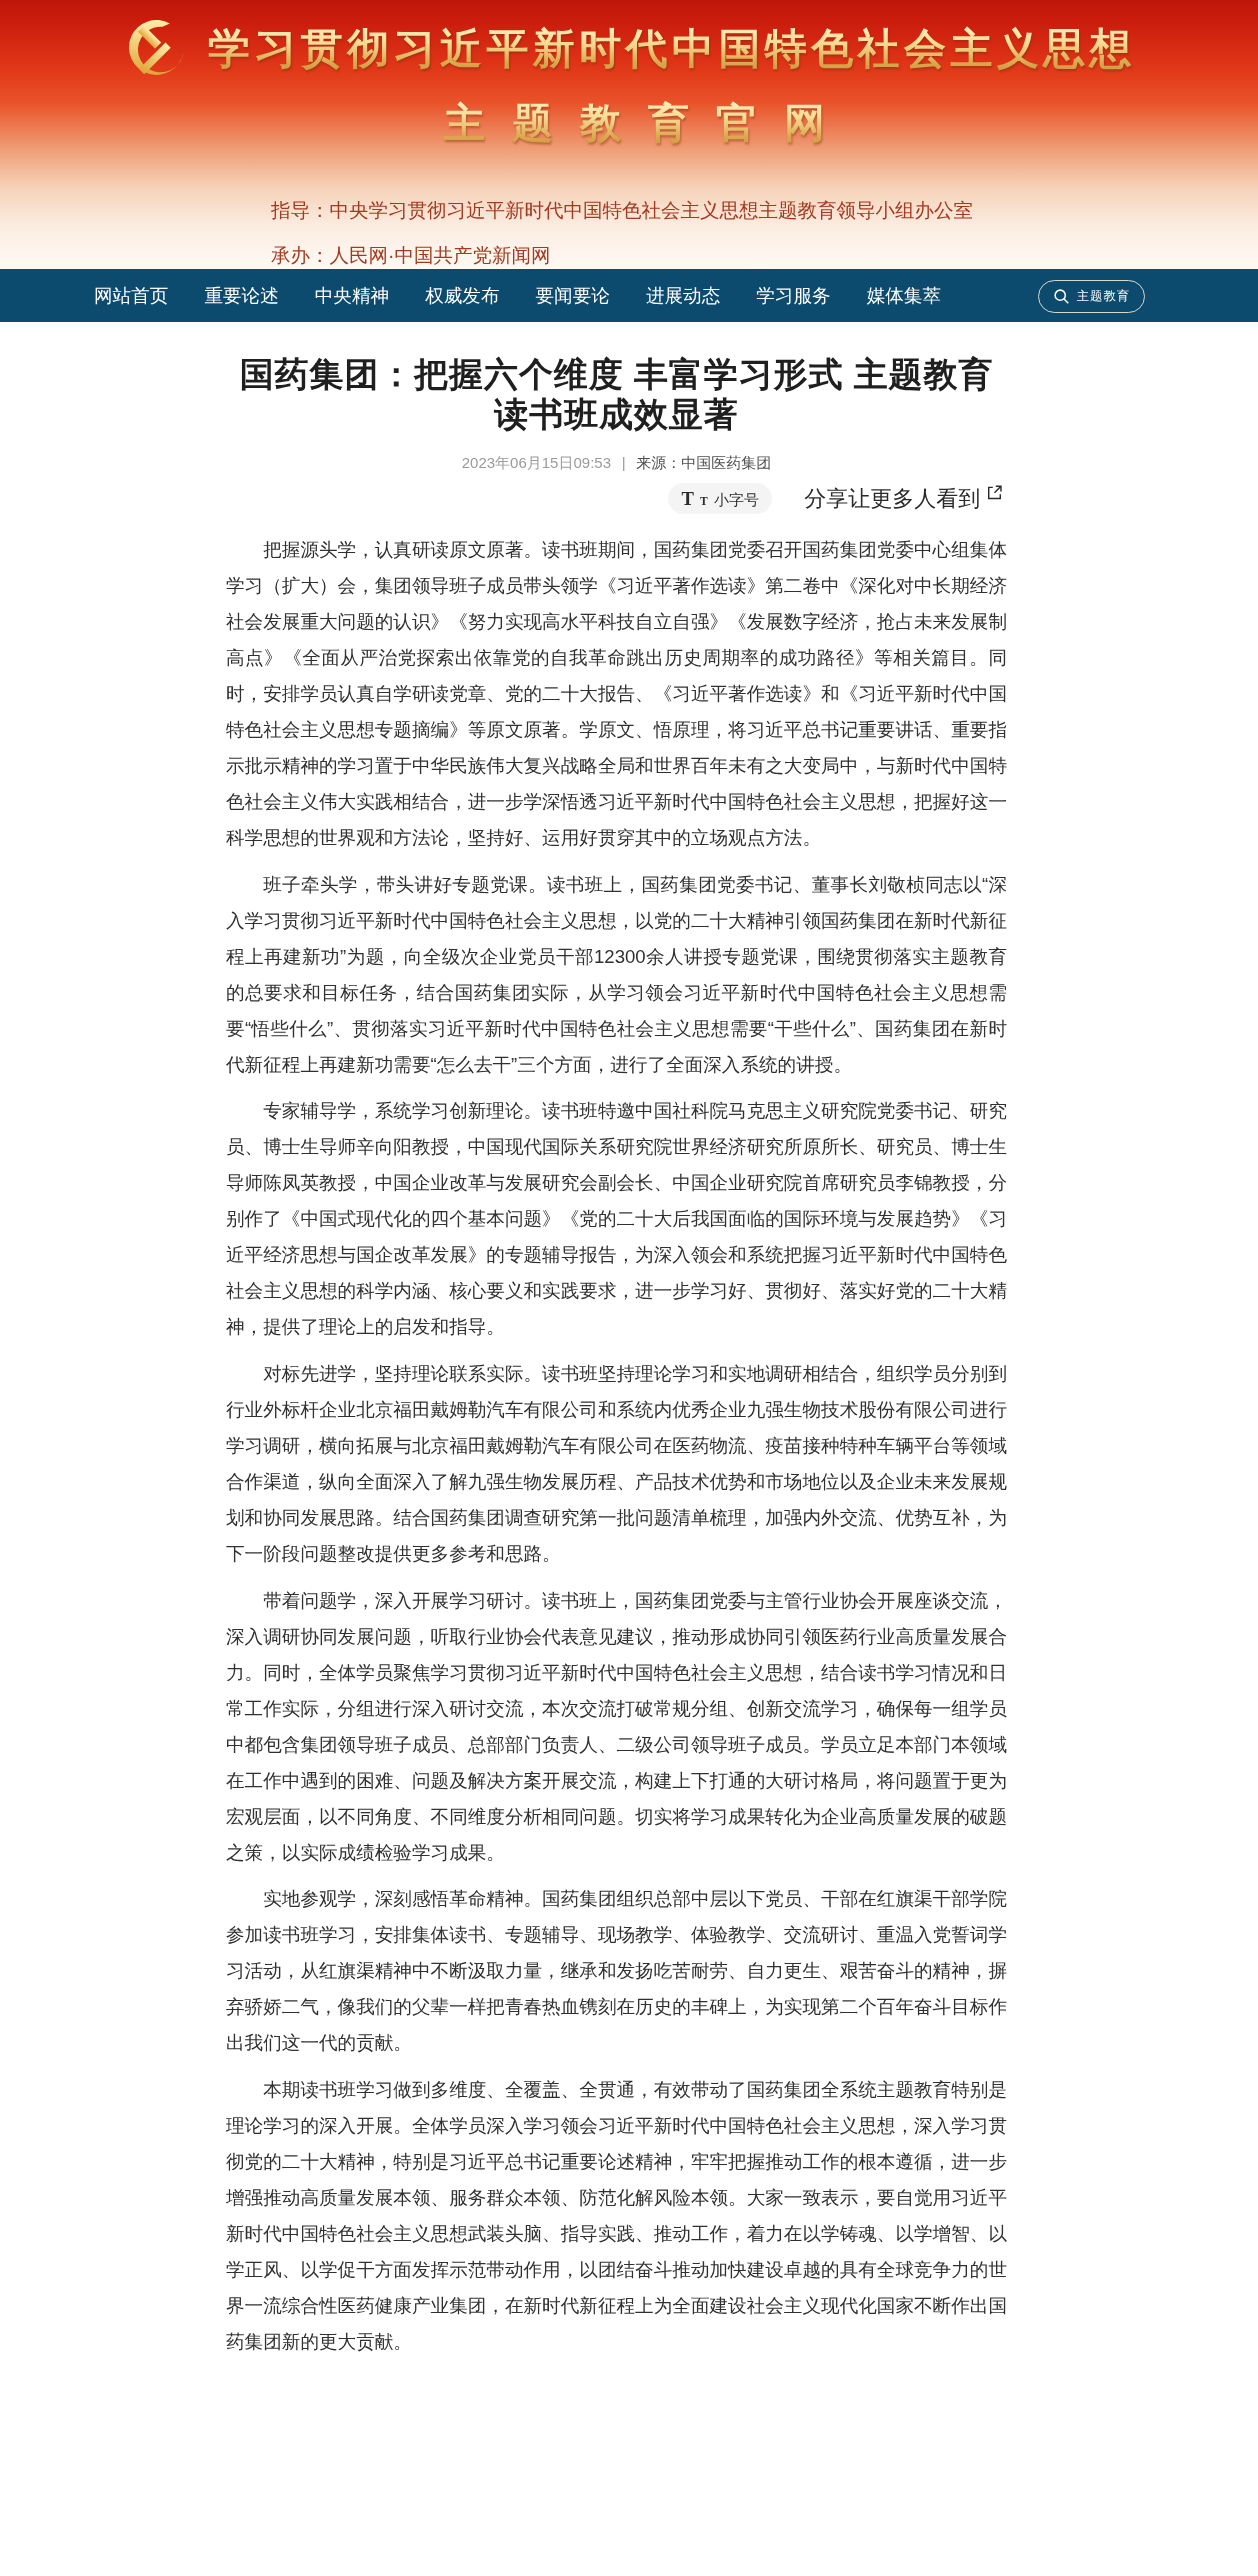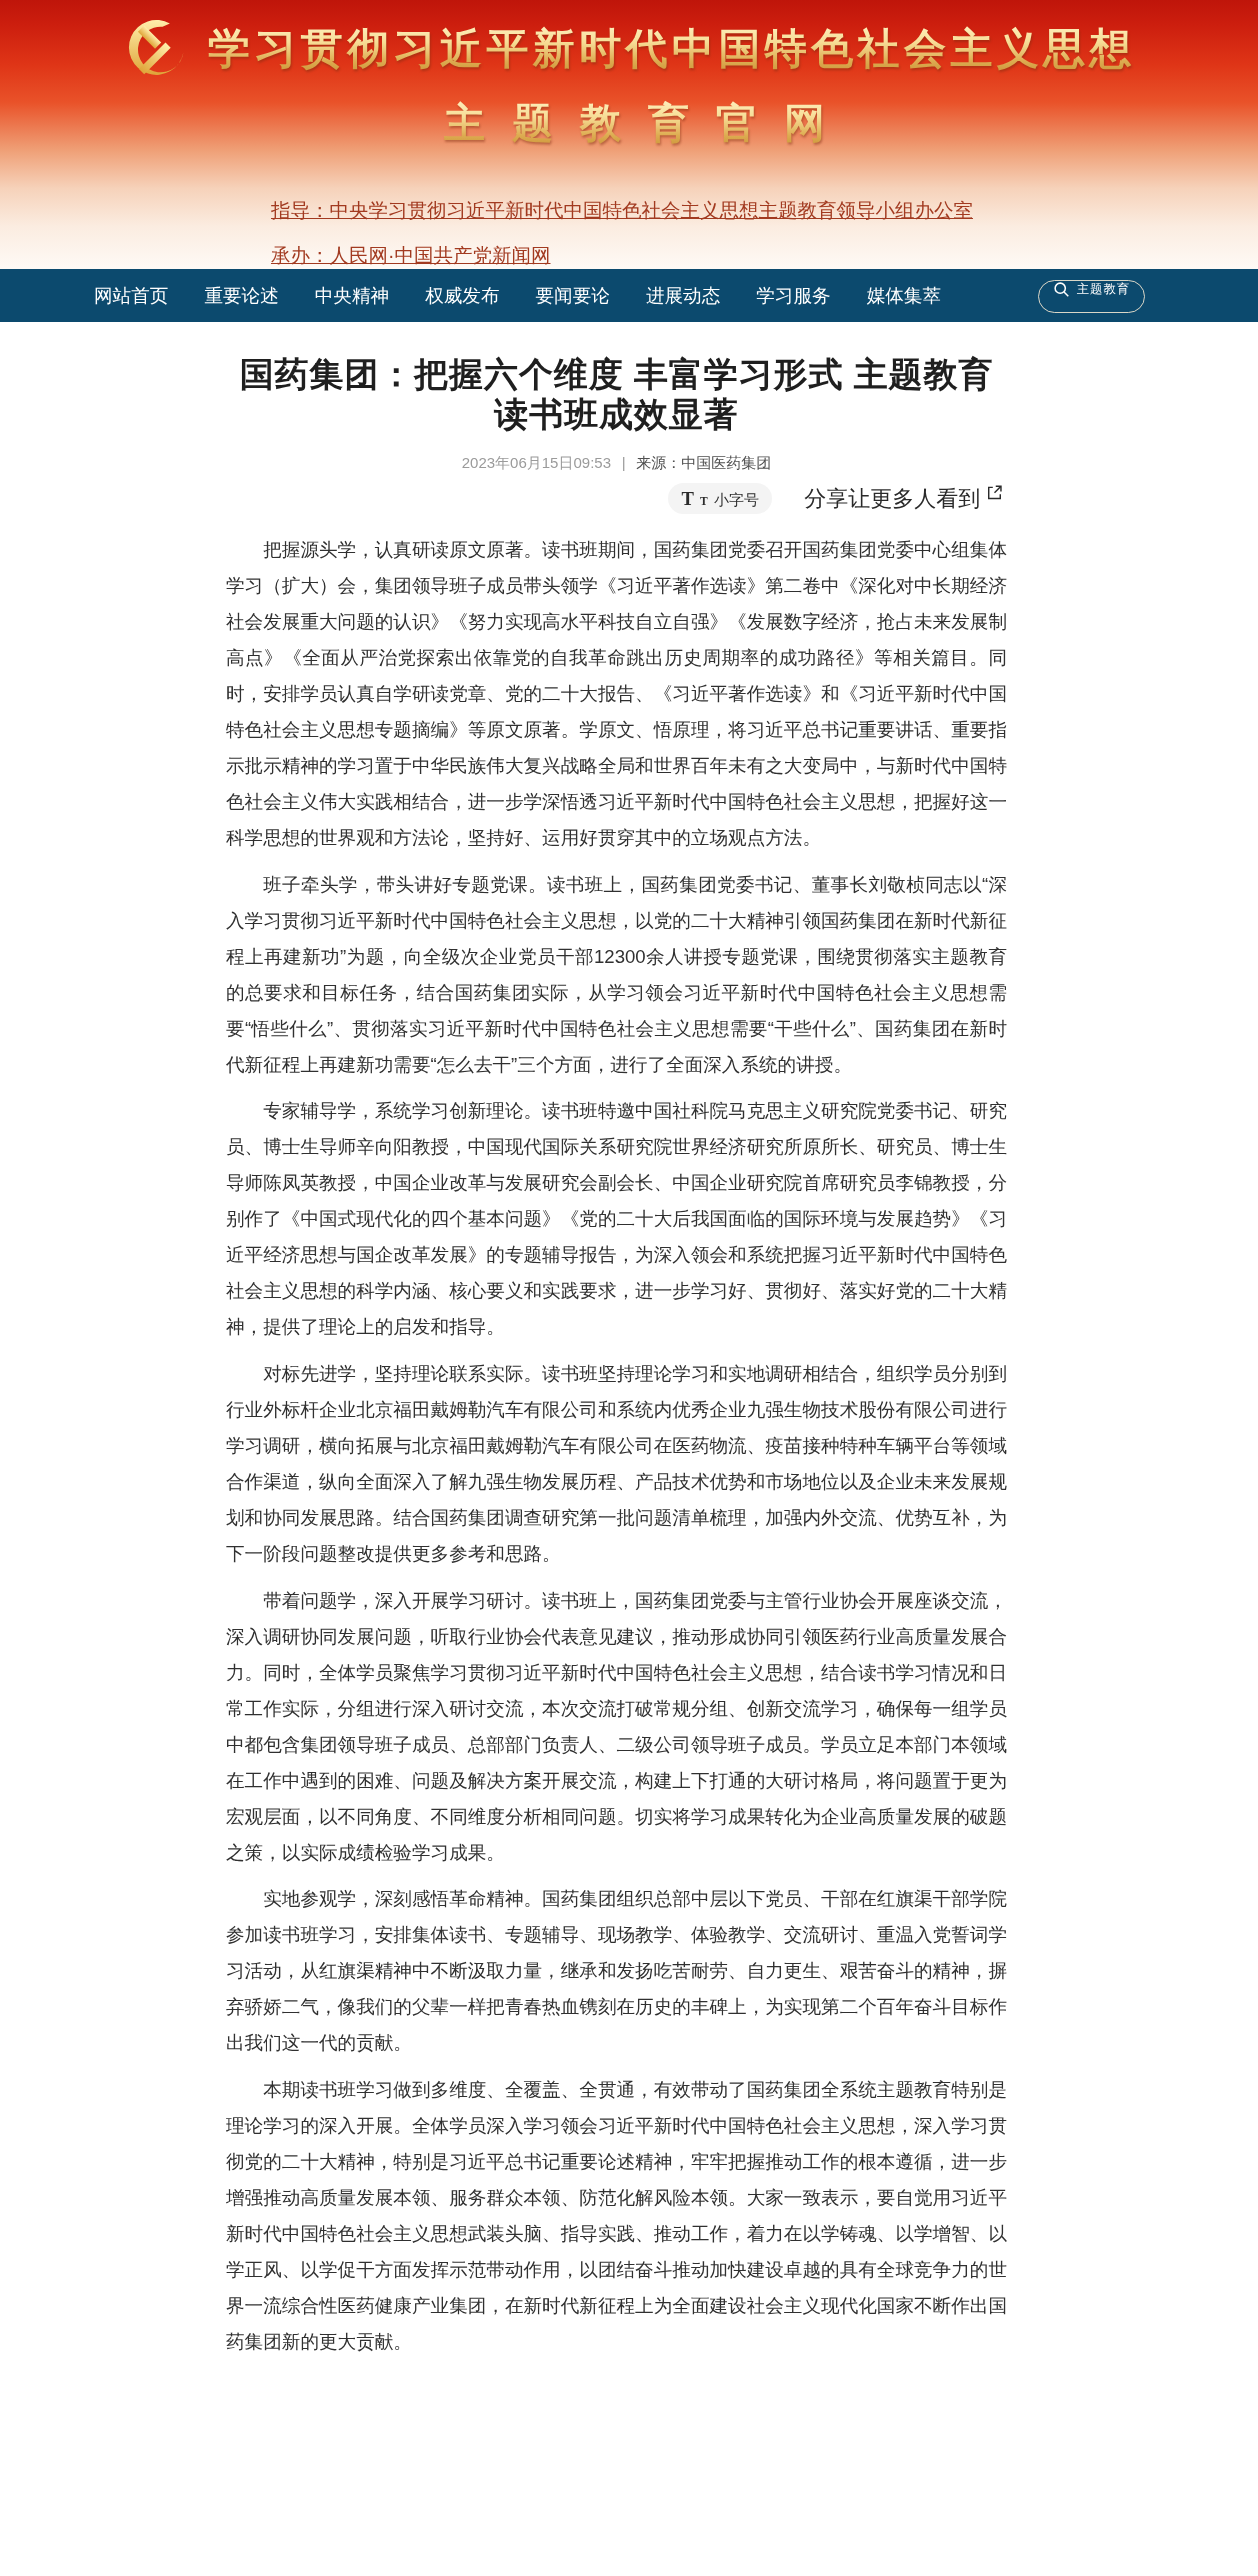--- a/index.html
+++ b/index.html
@@ -27,36 +27,36 @@
     -webkit-background-clip:text; background-clip:text; color:transparent;
     filter:drop-shadow(1.8px 2.7px 0.9px rgba(125,45,15,.45));
   }
   .banner-line1{ font-size:42px; letter-spacing:4.4px; }
   .banner-line2{
     text-align:center; font-size:41px; letter-spacing:27px;
     padding-left:37px; margin-top:14px;
   }
   .banner-credits{
     position:absolute; left:271px; top:188px;
-    font-size:19.5px; line-height:45px; color:#a23a20; text-align:left;text-decoration:underline;
+    font-size:19.5px; line-height:45px; color:#a23a20; text-align:left;
   }
 
   
   .navbar{
     height:53px; background:#0c4a6e; display:flex; align-items:center;
     padding-left:94px; position:relative;
   }
   .nav-item{
     color:#ffffff; font-size:18.6px; margin-right:36px; text-decoration:none;
     cursor:pointer; white-space:nowrap;
   }
   .search-pill{
     position:absolute; right:114px; top:10.7px; height:33px;
     border:0.9px solid rgba(255,240,215,.85); border-radius:17px;
-    display:flex; align-items:flex-start; gap:7px; padding:0 14px;
+    display:flex; align-items:center; gap:7px; padding:0 14px;
     color:#fff; cursor:pointer; background:transparent;
   }
   .search-pill .search-label{ font-size:12.4px; color:#fff; letter-spacing:0.9px; }
 
   
   .content{ width:781px; margin-left:226px; }
   .article-title{
     margin-top:32px; font-size:34px; line-height:40px; font-weight:700;
     color:#1f1f1f; text-align:center; letter-spacing:0.9px;
   }

